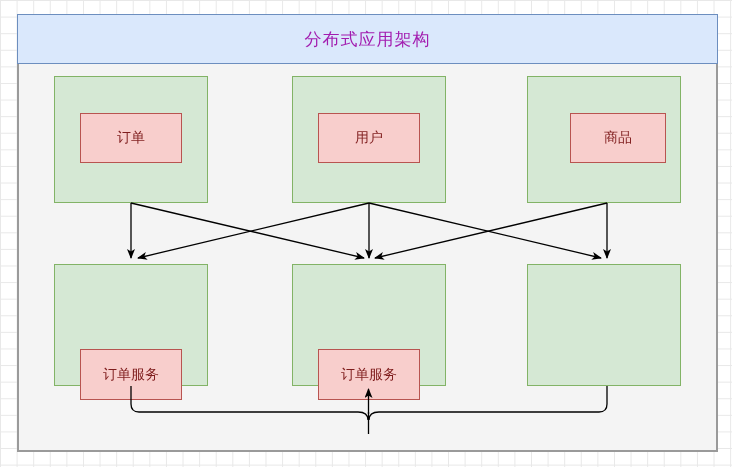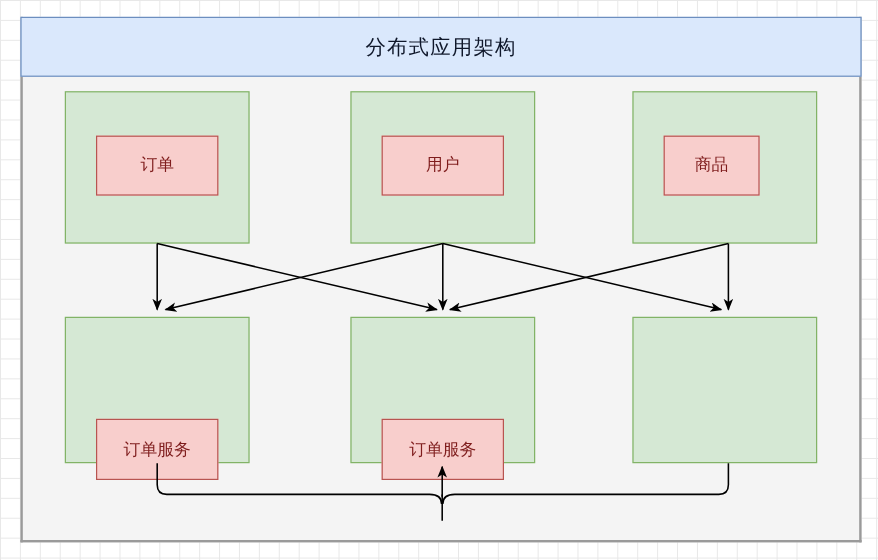--- a/index.html
+++ b/index.html
@@ -45,21 +45,21 @@
     box-sizing: border-box;
     background: #dae8fc;
     border: 1px solid #6c8ebf;
     display: flex;
     align-items: center;
     justify-content: center;
     z-index: 5;
   }
   #title-bar .title-text {
     font-size: 17px;
-    color: #0f172a;
+    color: #a21caf;
     letter-spacing: 1px;
   }
 
   
   .group-box {
     position: absolute;
     box-sizing: border-box;
     background: #d5e8d4;
     border: 1px solid #82b366;
     z-index: 2;
@@ -83,21 +83,21 @@
 
   
   .col-1 { left: 54px;  width: 154px; }
   .col-2 { left: 292px; width: 154px; }
   .col-3 { left: 527px; width: 154px; }
   .row-top    { top: 76px;  height: 127px; }
   .row-bottom { top: 264px; height: 122px; }
 
   .node-1 { left: 80px;  width: 102px; }
   .node-2 { left: 318px; width: 102px; }
-  .node-3 { left: 553px; width: 80px; }
+  .node-3 { left: 570px; width: 96px; }
   .node-row-top    { top: 113px; height: 50px; }
   .node-row-bottom { top: 301px; height: 51px; margin-top: 48px; }
 
   #edges {
     position: absolute;
     left: 0;
     top: 0;
     width: 732px;
     height: 467px;
     z-index: 4;

